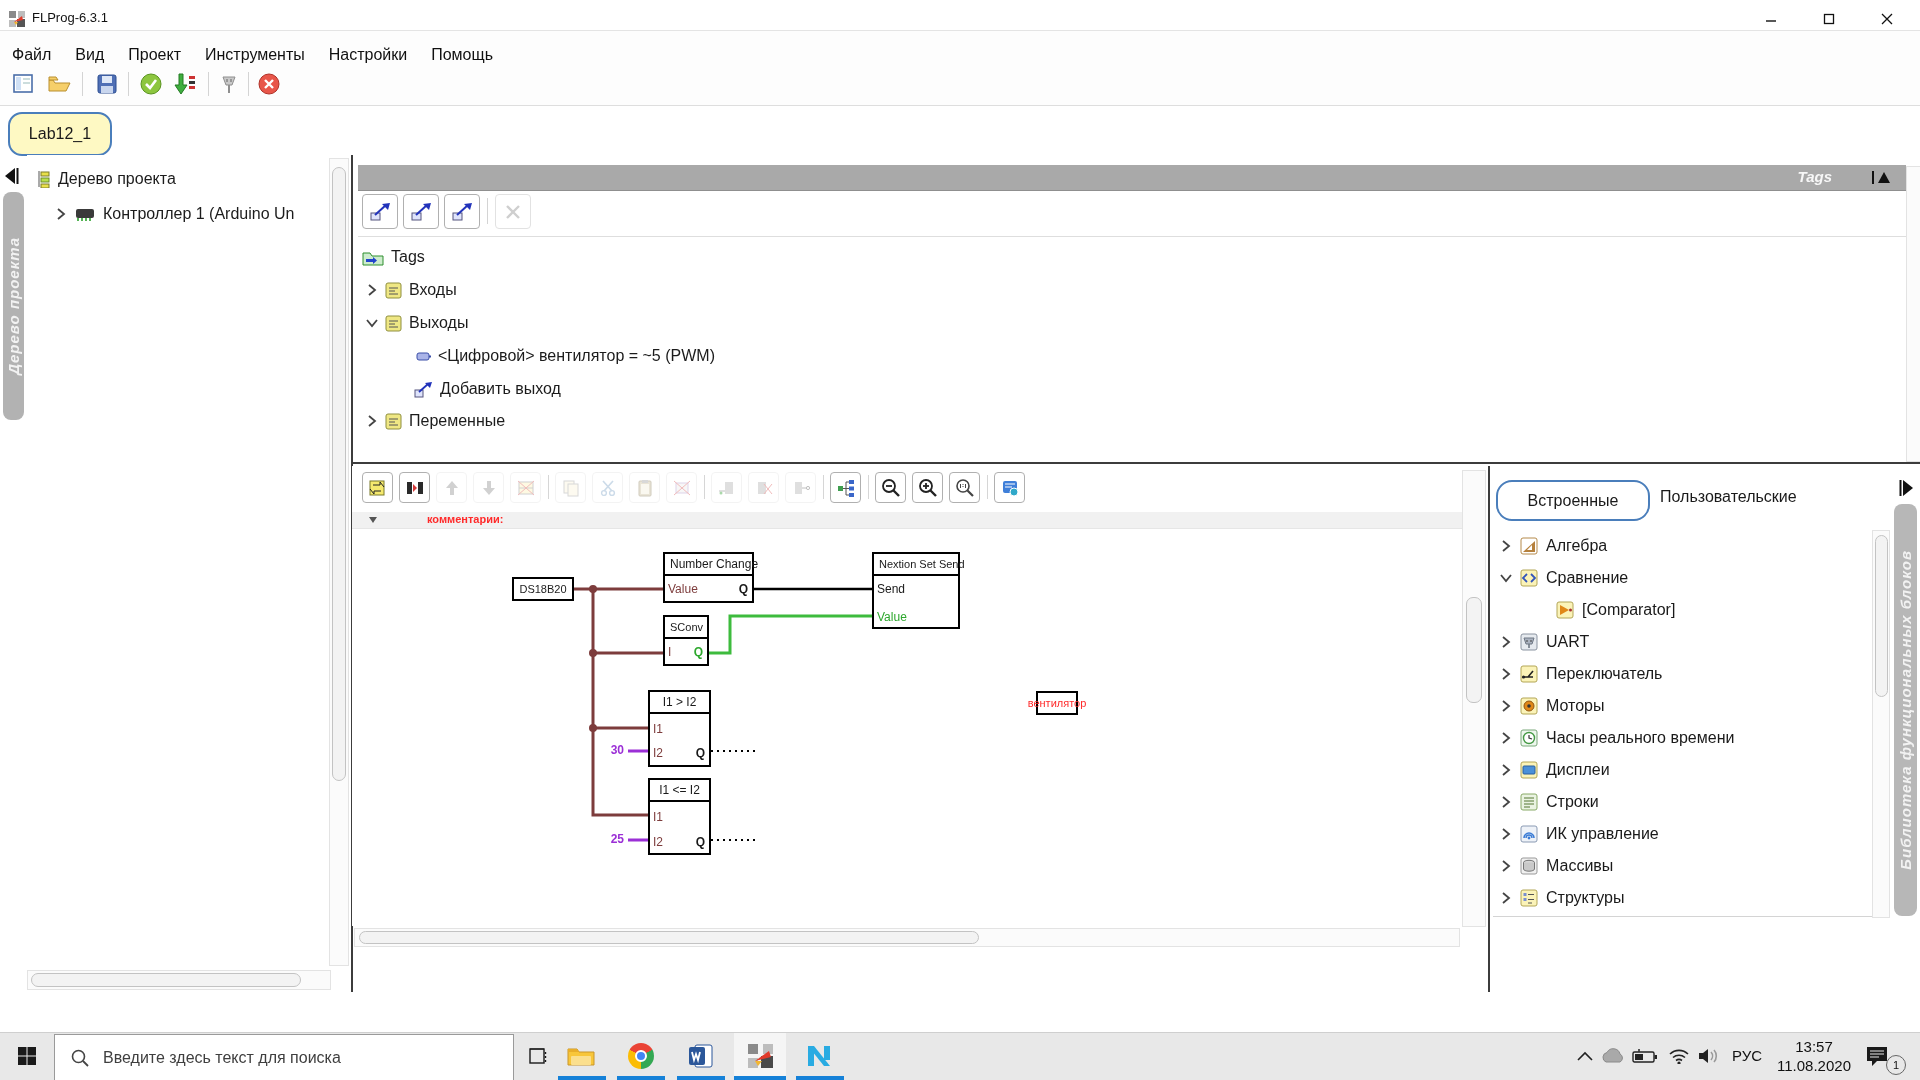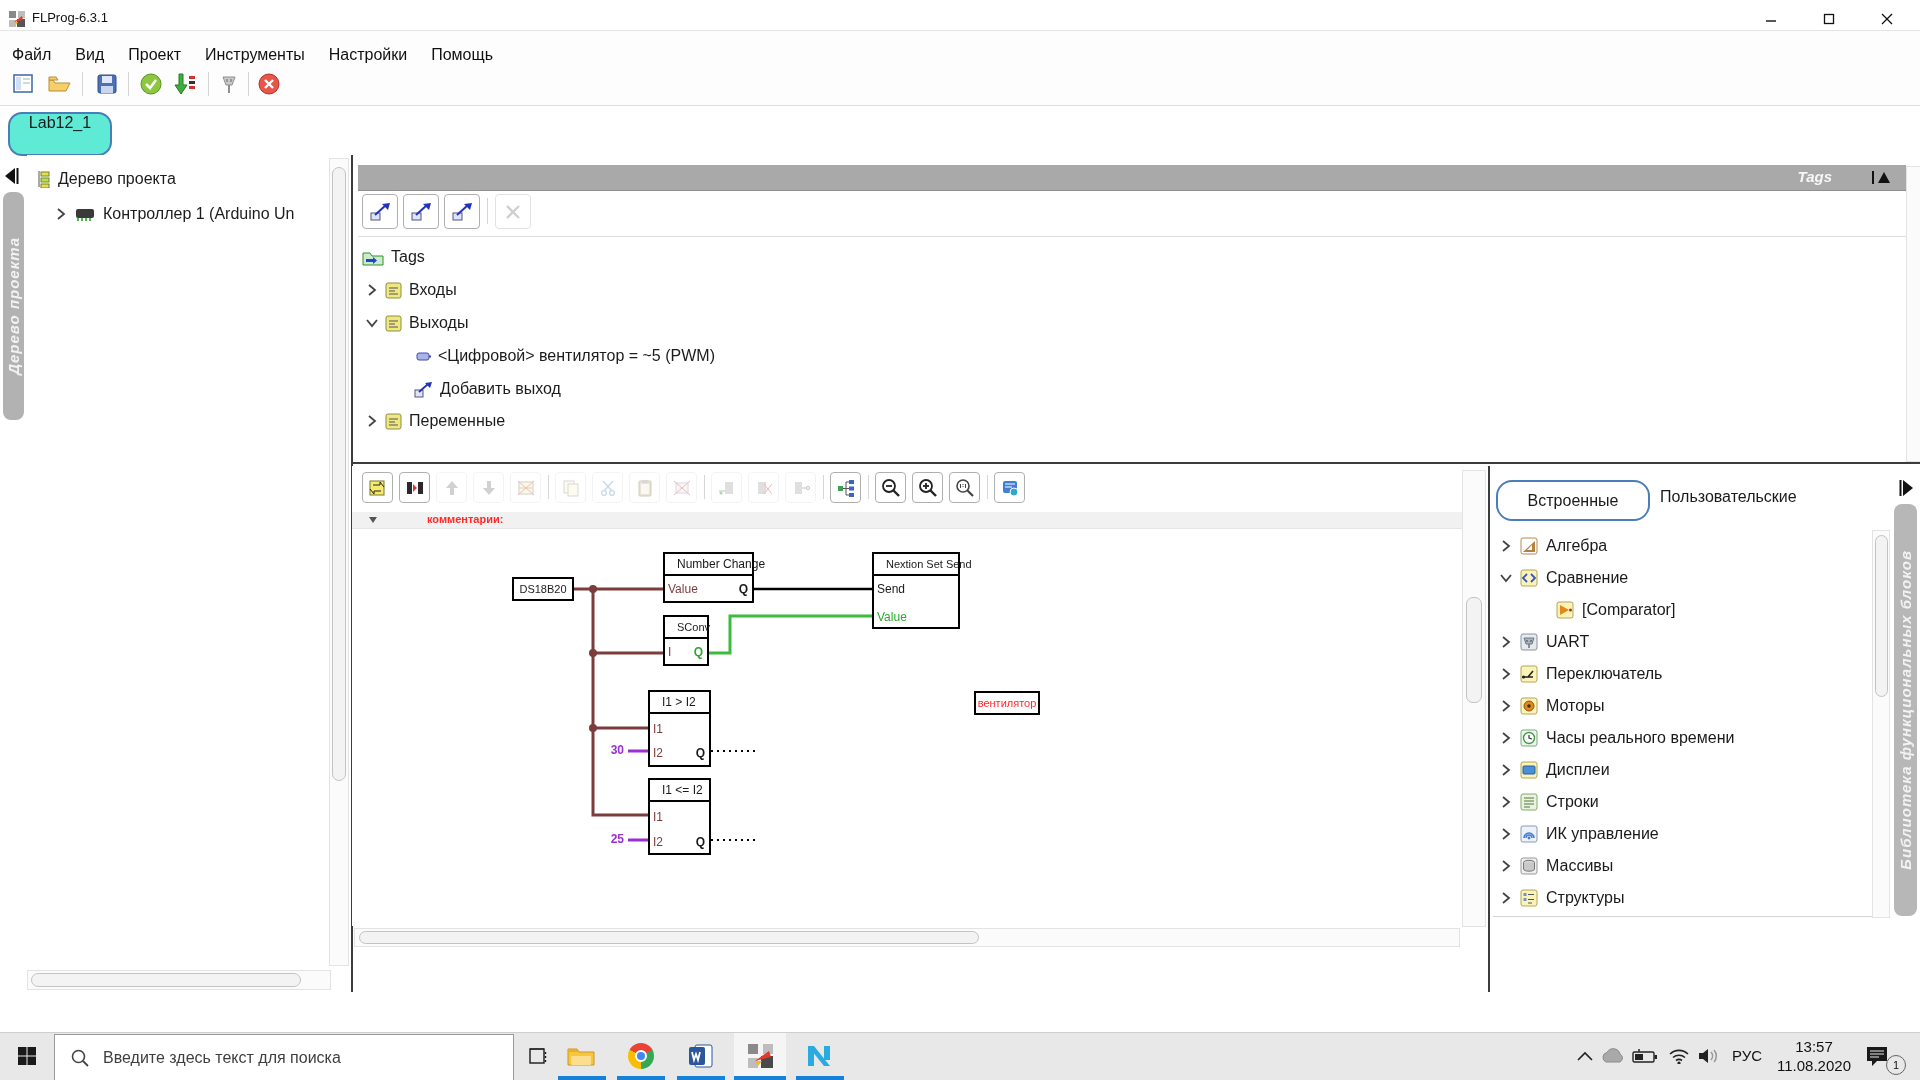--- a/index.html
+++ b/index.html
@@ -10,21 +10,21 @@
   .titlebar{position:absolute;left:0;top:4px;width:1576px;height:30px;background:#ffffff;}
   .titlebar .title{position:absolute;left:32px;top:6px;font-size:13px;color:#111;}
   .wbtn{position:absolute;top:0;width:56px;height:30px;display:flex;align-items:center;justify-content:center;}
   .menubar{position:absolute;left:0;top:30px;width:1920px;height:33px;background:#fdfdfd;
     border-top:1px solid #e4e4e4;border-bottom:1px solid #e4e4e4;display:flex;align-items:flex-end;}
   .menubar .mi{font-size:16px;color:#111;padding:0 12px;}
   .toolbar{position:absolute;left:0;top:64px;width:1920px;height:41px;background:#fdfdfd;border-bottom:1px solid #dedede;}
   .tool{position:absolute;top:7px;width:26px;height:26px;display:flex;align-items:center;justify-content:center;}
   .tsep{position:absolute;top:8px;width:1px;height:24px;background:#d4d4d4;}
   .doctab{position:absolute;left:8px;top:112px;width:100px;height:40px;border:2px solid #4a7ebb;border-radius:14px;
-    display:flex;align-items:flex-start;justify-content:center;font-size:16px;background:#5eead4;}
+    display:flex;align-items:center;justify-content:center;font-size:16px;background:#fef9c3;}
   
   .trow{position:absolute;height:22px;display:flex;align-items:center;gap:7px;font-size:16px;white-space:nowrap;color:#1c1c1c;}
   .chev{display:inline-flex;width:12px;justify-content:center;}
   
   .vstrip{position:absolute;background:#b2b2b2;border-radius:8px;display:flex;align-items:center;justify-content:center;}
   .vstrip span{writing-mode:vertical-rl;transform:rotate(180deg);font-style:italic;font-weight:bold;
     font-size:15px;color:#f2f2f2;letter-spacing:1px;white-space:nowrap;}
   
   .ddark{position:absolute;background:#3c3c3c;}
   
@@ -37,21 +37,21 @@
     display:flex;align-items:center;justify-content:center;}
   .sqbtn.dis{border-color:#e2e2e2;}
   
   .canvas-area{position:absolute;left:352px;top:466px;width:1110px;height:460px;background:#fff;overflow:hidden;}
   .cbtn{position:absolute;top:6px;width:29px;height:29px;border:1px solid #b0b0b0;border-radius:4px;background:#fff;
     display:flex;align-items:center;justify-content:center;}
   .cbtn.dis{border-color:#e6e6e6;opacity:.45;}
   .csep{position:absolute;top:9px;width:1px;height:24px;background:#d6d6d6;}
   .commentstrip{position:absolute;left:0;top:46px;width:1110px;height:16px;background:#f1f1f1;border-bottom:1px solid #e6e6e6;}
   .fb{position:absolute;border:2px solid #000;background:#fff;font-size:12px;box-sizing:border-box;}
-  .fb .t{border-bottom:2px solid #000;height:20px;line-height:20px;text-align:left;padding:0 12px;white-space:nowrap;}
+  .fb .t{border-bottom:2px solid #000;height:20px;line-height:20px;text-align:center;padding:0 5px;white-space:nowrap;}
   .pin{position:absolute;font-size:12px;line-height:14px;}
   .maroon{color:#7d3c3c;} .green{color:#2ea82e;} .bold{font-weight:bold;}
   .const{position:absolute;width:34px;text-align:right;font-size:12px;font-weight:bold;color:#9b2fd6;}
   .fanblk{position:absolute;border:2px solid #000;background:#fff;font-size:11px;color:#ff2a2a;
     display:flex;align-items:center;justify-content:center;box-sizing:border-box;}
   .boardbar{position:absolute;left:352px;top:948px;width:1110px;height:44px;background:#fff;border-top:1px solid #d2d2d2;}
   
   .libtab-sel{position:absolute;left:1496px;top:480px;width:150px;height:37px;border:2px solid #4a7ebb;border-radius:16px;
     display:flex;align-items:center;justify-content:center;font-size:16px;background:#fff;}
   .libtab{position:absolute;left:1660px;top:488px;font-size:16px;}
@@ -496,21 +496,21 @@
     <div class="fb" style="left:296px;top:312px;width:63px;height:77px">
       <div class="t">I1 &lt;= I2</div>
       <span class="pin maroon" style="left:3px;top:30px">I1</span>
       <span class="pin maroon" style="left:3px;top:55px">I2</span>
       <span class="pin bold" style="right:4px;top:55px">Q</span>
     </div>
 
     <span class="const" style="left:238px;top:277px">30</span>
     <span class="const" style="left:238px;top:366px">25</span>
 
-    <div class="fanblk" style="left:622px;top:225px;width:66px;height:24px">
+    <div class="fanblk" style="left:684px;top:225px;width:42px;height:24px">
       <span>вентилятор</span>
     </div>
   </div>
 
   <div class="sb-track" style="left:354px;top:928px;width:1104px;height:17px">
     <div class="sb-thumb" style="left:4px;top:2px;width:618px;height:11px"></div>
   </div>
 
 
   <div class="sb-track" style="left:1462px;top:470px;width:22px;height:455px">

